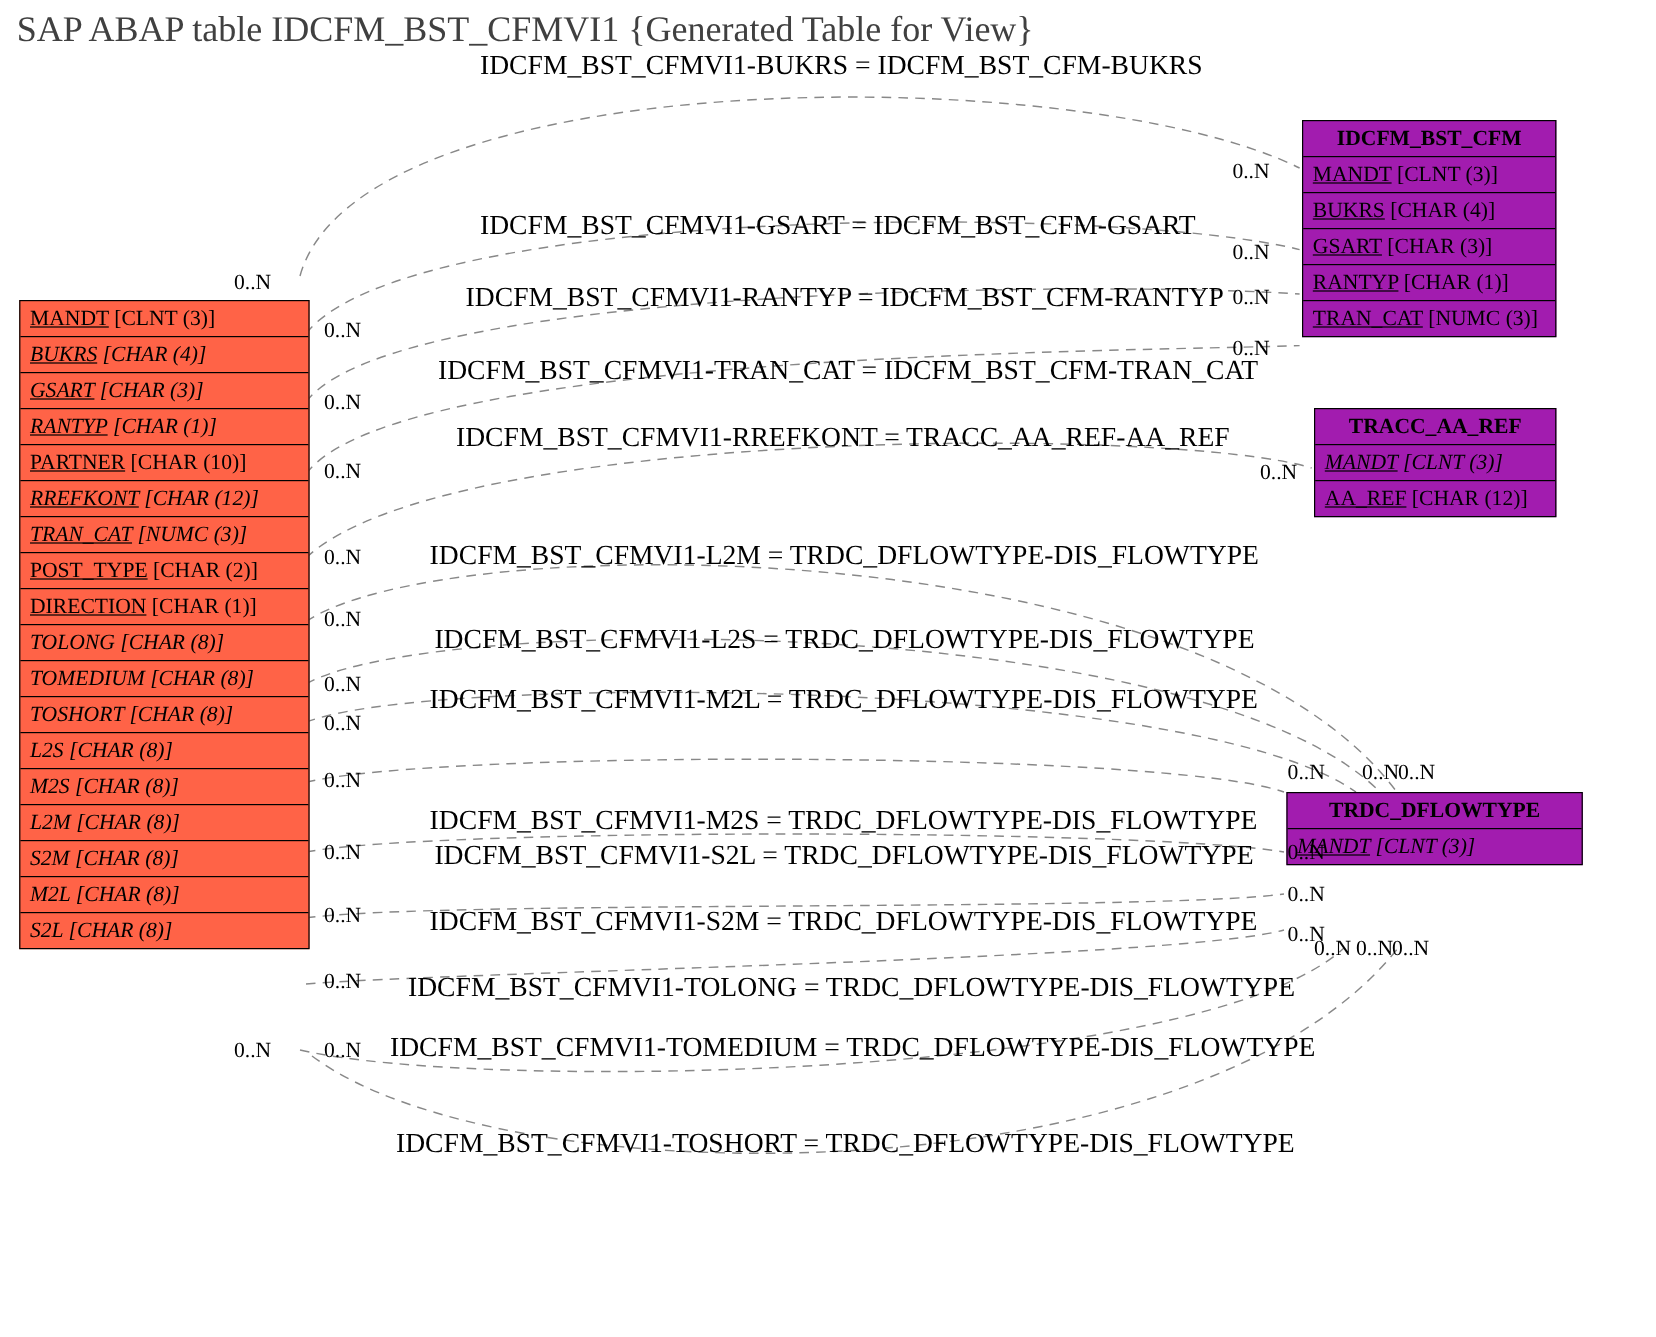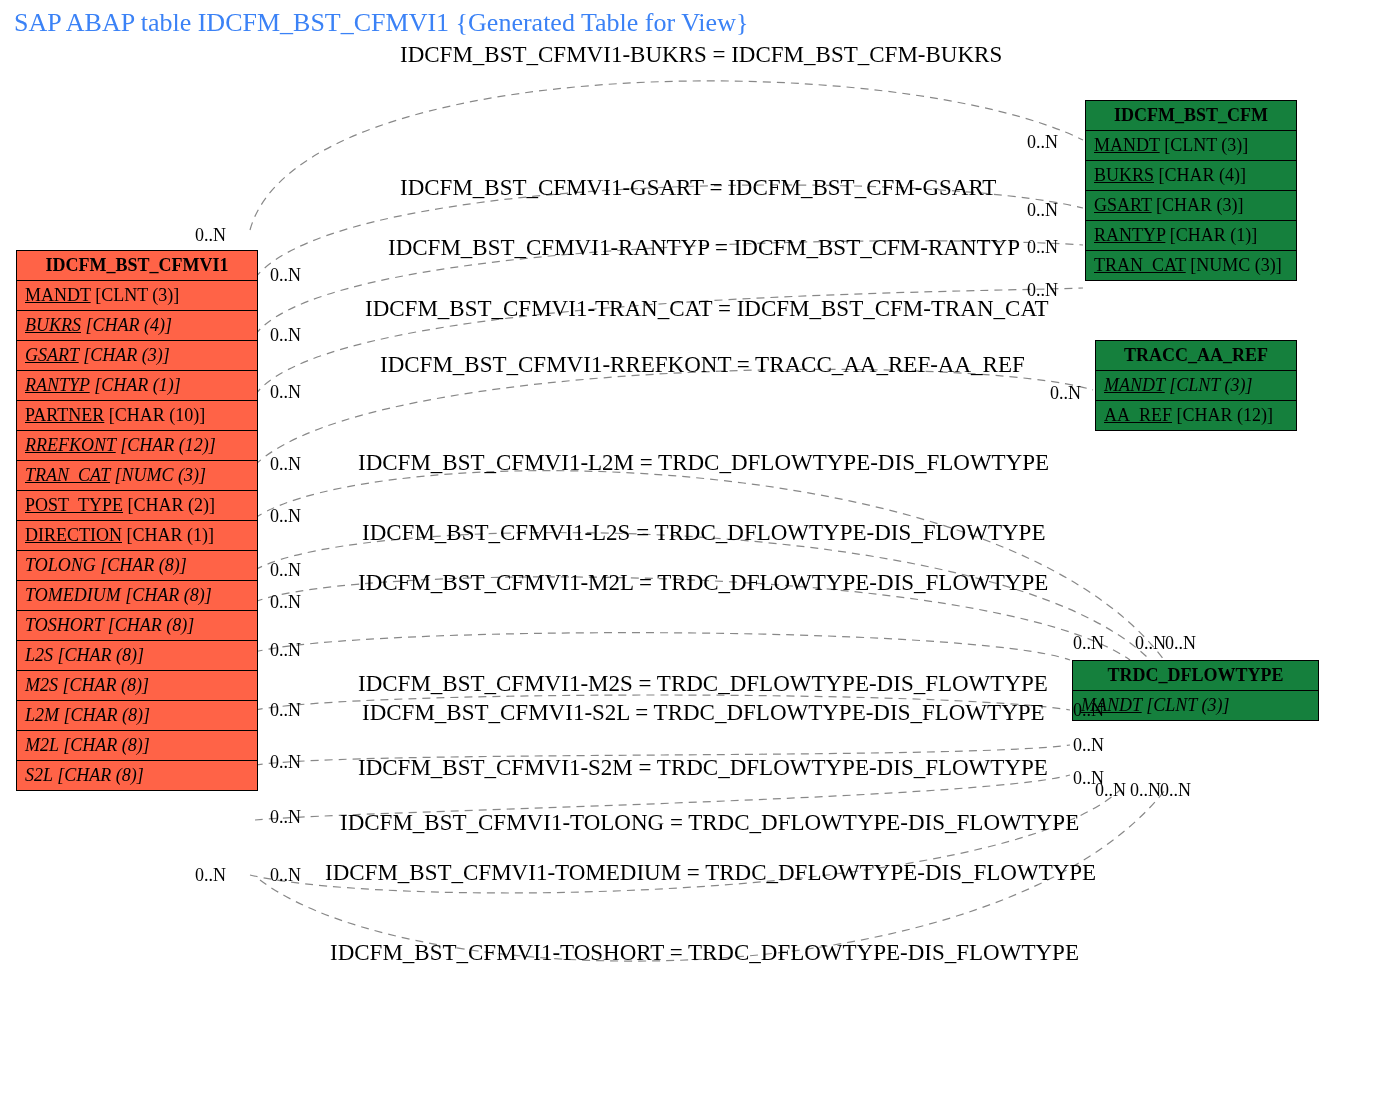--- a/index.html
+++ b/index.html
@@ -8,22 +8,22 @@
     font-family: "Times New Roman", serif;
     background: #fff;
     width: 1380px;
     height: 1114px;
     position: relative;
   }
   .title {
     position: absolute;
     top: 8px;
     left: 14px;
-    font-size: 26px;
-    color: #3b82f6;
+    font-size: 30px;
+    color: #404040;
   }
   .entity {
     position: absolute;
     border: 1px solid #000;
     font-size: 18px;
   }
   .entity-header {
     font-weight: bold;
     text-align: center;
     padding: 4px 8px;
@@ -32,21 +32,21 @@
   .entity-row {
     padding: 4px 8px;
     border-bottom: 1px solid #000;
   }
   .entity-row:last-child {
     border-bottom: none;
   }
   .underline { text-decoration: underline; }
   .italic { font-style: italic; }
   .orange { background: #ff6347; }
-  .green { background: #15803d; }
+  .green { background: #a21caf; }
   .rel-label {
     position: absolute;
     font-size: 23px;
     text-align: center;
     white-space: nowrap;
   }
   .card {
     position: absolute;
     font-size: 18px;
     white-space: nowrap;
@@ -84,36 +84,36 @@
   <path d="M 255 710 C 360 690, 950 690, 1070 710"></path>
   <path d="M 255 765 C 360 750, 960 760, 1070 745"></path>
   <path d="M 255 820 C 370 810, 980 800, 1070 775"></path>
   <path d="M 250 875 C 400 910, 1000 900, 1120 790"></path>
   <path d="M 260 880 C 420 1000, 1000 1000, 1165 790"></path>
 </svg>
 
 <div class="title">SAP ABAP table IDCFM_BST_CFMVI1 {Generated Table for View}</div>
 
 <div id="ent-main" class="entity orange" style="top:250px; left:16px; width:240px;">
-    <div class="entity-header">IDCFM_BST_CFMVI1</div>
     <div class="entity-row"><span class="underline">MANDT</span> [CLNT (3)]</div>
     <div class="entity-row"><span class="italic"><span class="underline">BUKRS</span> [CHAR (4)]</span></div>
     <div class="entity-row"><span class="italic"><span class="underline">GSART</span> [CHAR (3)]</span></div>
     <div class="entity-row"><span class="italic"><span class="underline">RANTYP</span> [CHAR (1)]</span></div>
     <div class="entity-row"><span class="underline">PARTNER</span> [CHAR (10)]</div>
     <div class="entity-row"><span class="italic"><span class="underline">RREFKONT</span> [CHAR (12)]</span></div>
     <div class="entity-row"><span class="italic"><span class="underline">TRAN_CAT</span> [NUMC (3)]</span></div>
     <div class="entity-row"><span class="underline">POST_TYPE</span> [CHAR (2)]</div>
     <div class="entity-row"><span class="underline">DIRECTION</span> [CHAR (1)]</div>
     <div class="entity-row"><span class="italic">TOLONG [CHAR (8)]</span></div>
     <div class="entity-row"><span class="italic">TOMEDIUM [CHAR (8)]</span></div>
     <div class="entity-row"><span class="italic">TOSHORT [CHAR (8)]</span></div>
     <div class="entity-row"><span class="italic">L2S [CHAR (8)]</span></div>
     <div class="entity-row"><span class="italic">M2S [CHAR (8)]</span></div>
     <div class="entity-row"><span class="italic">L2M [CHAR (8)]</span></div>
+    <div class="entity-row"><span class="italic">S2M [CHAR (8)]</span></div>
     <div class="entity-row"><span class="italic">M2L [CHAR (8)]</span></div>
     <div class="entity-row"><span class="italic">S2L [CHAR (8)]</span></div>
   </div>
 
 <div id="ent-bstcfm" class="entity green" style="top:100px; left:1085px; width:210px;">
     <div class="entity-header">IDCFM_BST_CFM</div>
     <div class="entity-row"><span class="underline">MANDT</span> [CLNT (3)]</div>
     <div class="entity-row"><span class="underline">BUKRS</span> [CHAR (4)]</div>
     <div class="entity-row"><span class="underline">GSART</span> [CHAR (3)]</div>
     <div class="entity-row"><span class="underline">RANTYP</span> [CHAR (1)]</div>

